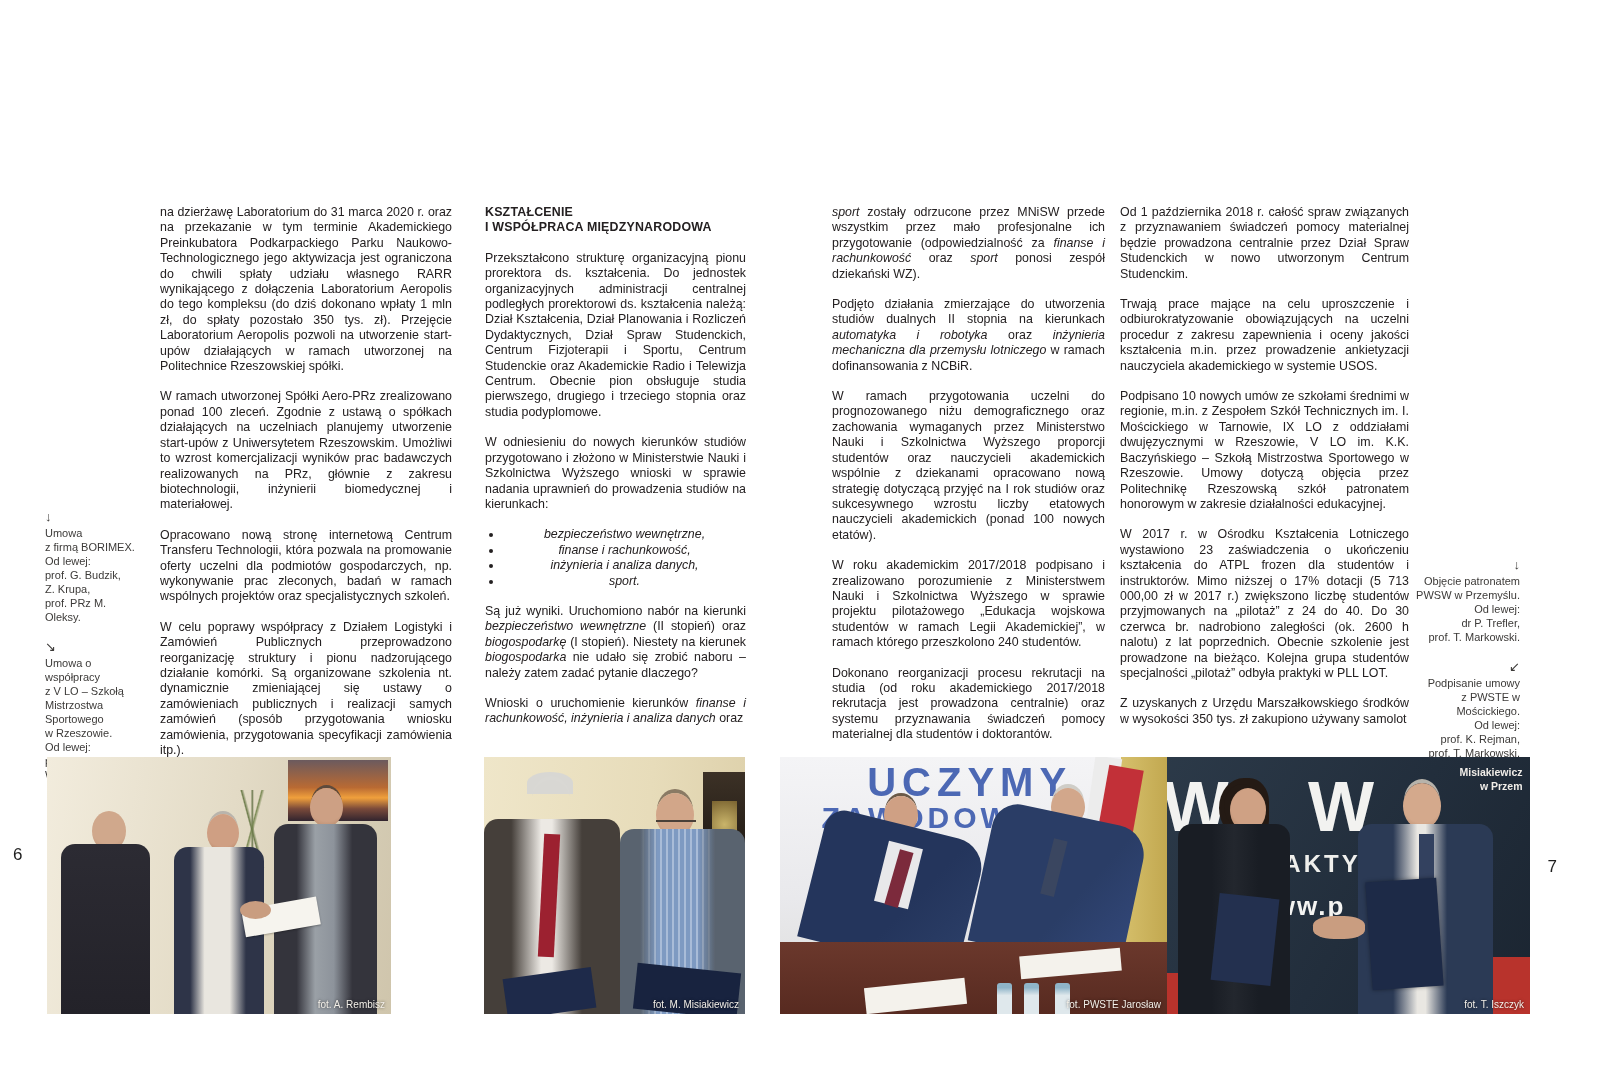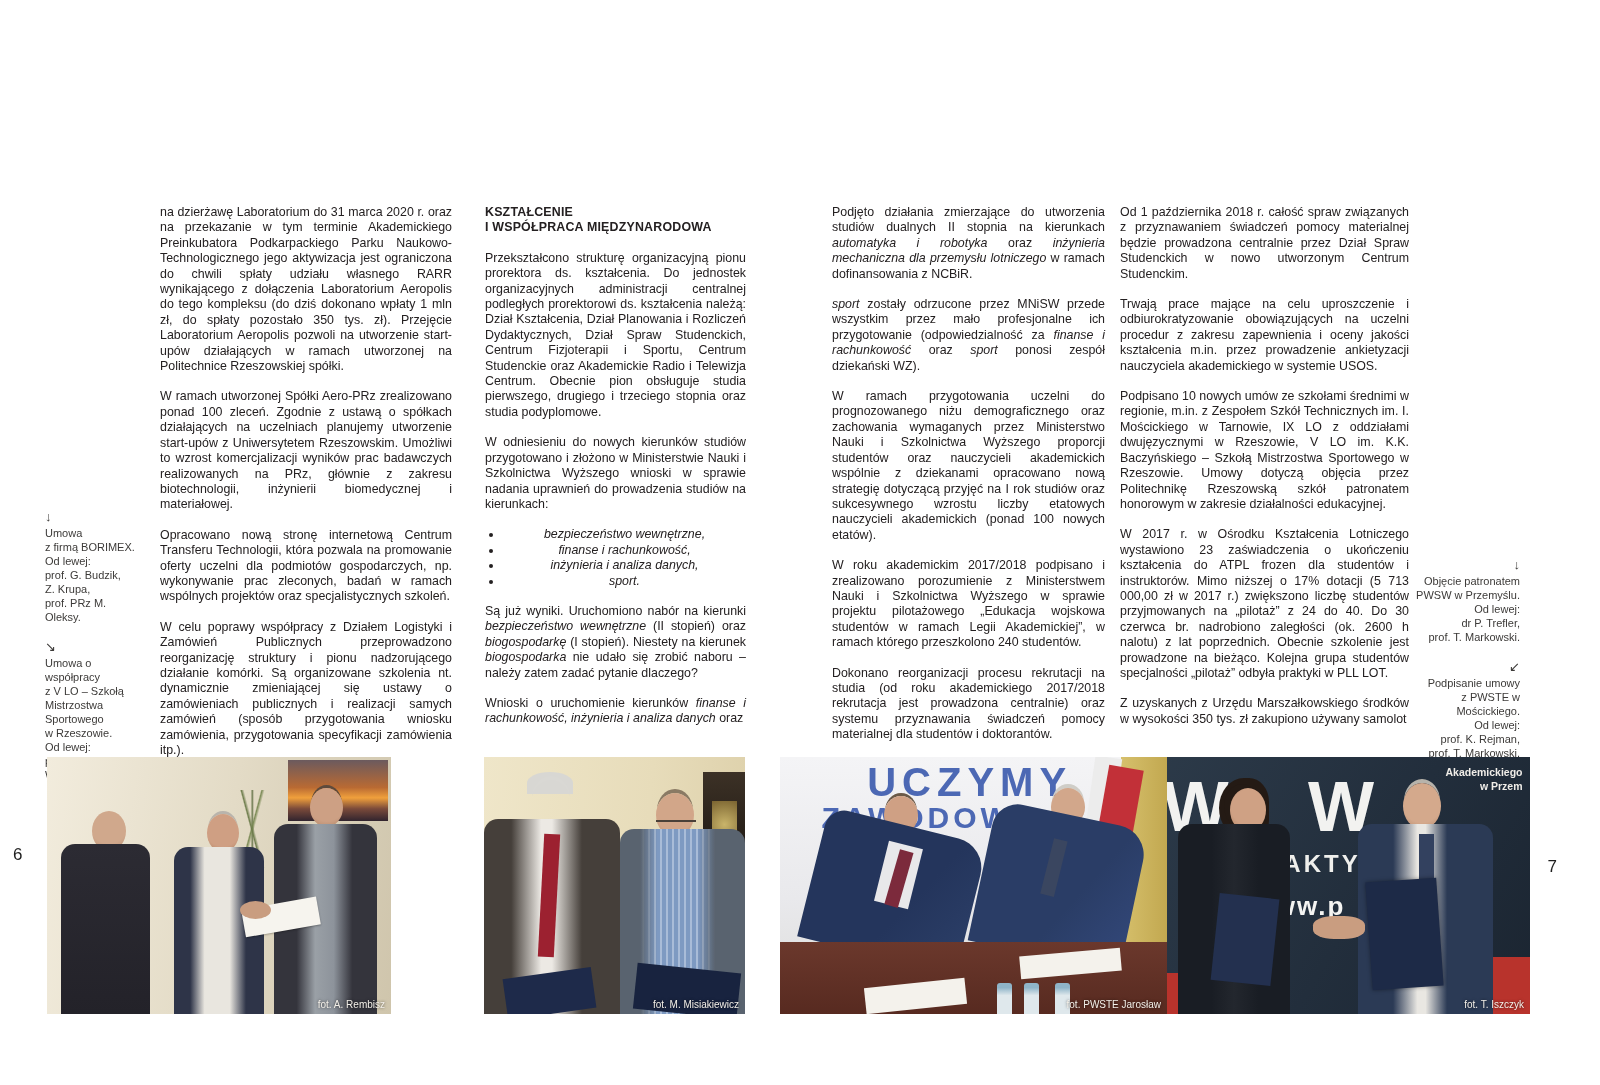--- a/index.html
+++ b/index.html
@@ -182,22 +182,22 @@
       <ul class="bullets">
         <li><em>bezpieczeństwo wewnętrzne,</em></li>
         <li><em>finanse i rachunkowość,</em></li>
         <li><em>inżynieria i analiza danych,</em></li>
         <li><em>sport.</em></li>
       </ul>
       <p class="para"><span>Są już wyniki. Uruchomiono nabór na kierunki </span><em>bezpieczeństwo wewnętrzne</em><span> (II stopień) oraz </span><em>biogospodarkę</em><span> (I stopień). Niestety na kierunek </span><em>biogospodarka</em><span> nie udało się zrobić naboru – należy zatem zadać pytanie dlaczego?</span></p>
       <p class="para"><span>Wnioski o uruchomienie kierunków </span><em>finanse i rachunkowość, inżynieria i analiza danych</em><span> oraz</span></p>
     </div>
   <div class="col" id="col-3">
+      <p class="para"><em>sport</em><span> zostały odrzucone przez MNiSW przede wszystkim przez mało profesjonalne ich przygotowanie (odpowiedzialność za </span><em>finanse i rachunkowość</em><span> oraz </span><em>sport</em><span> ponosi zespół dziekański WZ).</span></p>
       <p class="para"><span>Podjęto działania zmierzające do utworzenia studiów dualnych II stopnia na kierunkach </span><em>automatyka i robotyka</em><span> oraz </span><em>inżynieria mechaniczna dla przemysłu lotniczego</em><span> w ramach dofinansowania z NCBiR.</span></p>
-      <p class="para"><em>sport</em><span> zostały odrzucone przez MNiSW przede wszystkim przez mało profesjonalne ich przygotowanie (odpowiedzialność za </span><em>finanse i rachunkowość</em><span> oraz </span><em>sport</em><span> ponosi zespół dziekański WZ).</span></p>
       <p class="para"><span>W ramach przygotowania uczelni do prognozowanego niżu demograficznego oraz zachowania wymaganych przez Ministerstwo Nauki i Szkolnictwa Wyższego proporcji studentów oraz nauczycieli akademickich wspólnie z dziekanami opracowano nową strategię dotyczącą przyjęć na I rok studiów oraz sukcesywnego wzrostu liczby etatowych nauczycieli akademickich (ponad 100 nowych etatów).</span></p>
       <p class="para"><span>W roku akademickim 2017/2018 podpisano i zrealizowano porozumienie z Ministerstwem Nauki i Szkolnictwa Wyższego w sprawie projektu pilotażowego „Edukacja wojskowa studentów w ramach Legii Akademickiej”, w ramach którego przeszkolono 240 studentów.</span></p>
       <p class="para"><span>Dokonano reorganizacji procesu rekrutacji na studia (od roku akademickiego 2017/2018 rekrutacja jest prowadzona centralnie) oraz systemu przyznawania świadczeń pomocy materialnej dla studentów i doktorantów.</span></p>
     </div>
   <div class="col" id="col-4">
       <p class="para"><span>Od 1 października 2018 r. całość spraw związanych z przyznawaniem świadczeń pomocy materialnej będzie prowadzona centralnie przez Dział Spraw Studenckich w nowo utworzonym Centrum Studenckim.</span></p>
       <p class="para"><span>Trwają prace mające na celu uproszczenie i odbiurokratyzowanie obowiązujących na uczelni procedur z zakresu zapewnienia i oceny jakości kształcenia m.in. przez prowadzenie ankietyzacji nauczyciela akademickiego w systemie USOS.</span></p>
       <p class="para"><span>Podpisano 10 nowych umów ze szkołami średnimi w regionie, m.in. z Zespołem Szkół Technicznych im. I. Mościckiego w Tarnowie, IX LO z oddziałami dwujęzycznymi w Rzeszowie, V LO im. K.K. Baczyńskiego – Szkołą Mistrzostwa Sportowego w Rzeszowie. Umowy dotyczą objęcia przez Politechnikę Rzeszowską szkół patronatem honorowym w zakresie działalności edukacyjnej.</span></p>
       <p class="para"><span>W 2017 r. w Ośrodku Kształcenia Lotniczego wystawiono 23 zaświadczenia o ukończeniu kształcenia do ATPL frozen dla studentów i instruktorów. Mimo niższej o 17% dotacji (5 713 000,00 zł w 2017 r.) zwiększono liczbę studentów przyjmowanych na „pilotaż” z 24 do 40. Do 30 czerwca br. nadrobiono zaległości (ok. 2600 h nalotu) z lat poprzednich. Obecnie szkolenie jest prowadzone na bieżąco. Kolejna grupa studentów specjalności „pilotaż” odbyła praktyki w PLL LOT.</span></p>
       <p class="para"><span>Z uzyskanych z Urzędu Marszałkowskiego środków w wysokości 350 tys. zł zakupiono używany samolot</span></p>
@@ -256,21 +256,21 @@
     <figcaption class="credit">fot. PWSTE Jarosław</figcaption>
   </figure>
 
   <figure class="photo" id="photo-4" style="margin:0;">
     <div class="p4-bg"></div>
     <div class="p4-bigw">W W</div>
     <div class="p4-sub">w Przemyślu</div>
     <div class="p4-mid">IE · PRAKTY</div>
     <div class="p4-url">www.p</div>
     <div class="p4-corner">
-      <div>Akademickiego</div>
+      <div>Misiakiewicz</div>
       <div>w Przem</div>
     </div>
     <div class="p4-chair-l"></div>
     <div class="p4-chair-r"></div>
     <div class="p4-m1-hair"></div>
     <div class="head p4-m1-head"></div>
     <div class="torso p4-m1-torso"></div>
     <div class="p4-m1-folder"></div>
     <div class="head p4-m2-head"></div>
     <div class="torso p4-m2-torso"></div>

